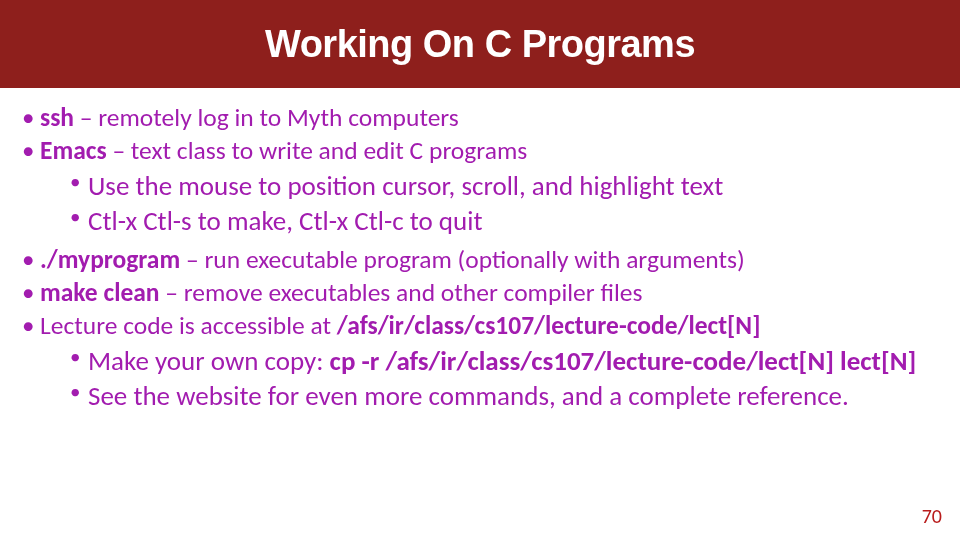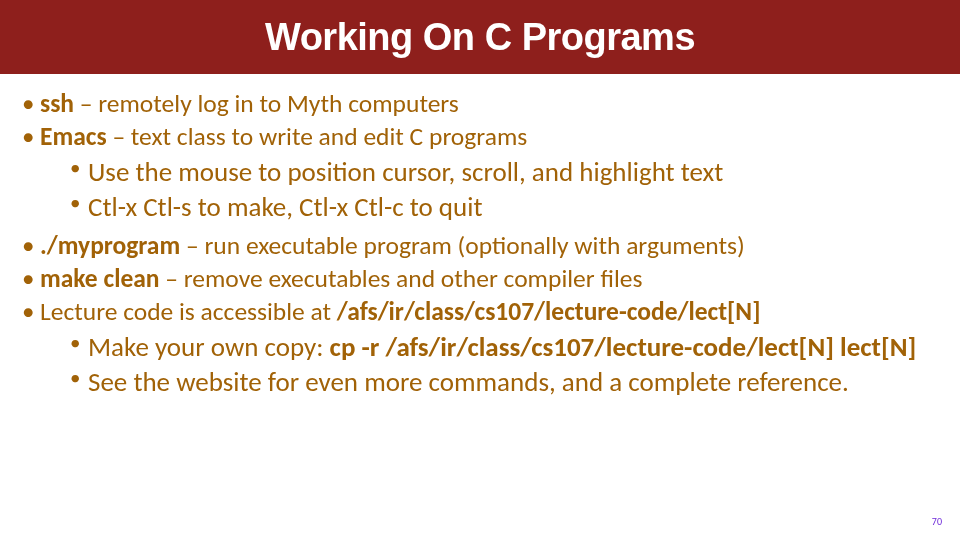--- a/index.html
+++ b/index.html
@@ -1,34 +1,34 @@
 <!DOCTYPE html>
 <html><head>
 <meta charset="utf-8">
 <style>
   * { margin: 0; padding: 0; box-sizing: border-box; }
   html, body { width: 960px; height: 540px; font-family: Calibri, "Segoe UI", Arial, sans-serif; background: #fff; position: relative; }
   .header {
     background: #8e1f1c;
-    height: 74px;
+    height: 88px;
     width: 100%;
     display: flex;
     align-items: center;
     justify-content: center;
   }
   .title {
     font-family: "Verdana", "Segoe UI", Arial, sans-serif;
     font-weight: 700;
     font-size: 38px;
     color: #fff;
     letter-spacing: -0.5px;
   }
   .content {
     padding: 14px 8px 0 18px;
-    color: #a16207;
+    color: #a21caf;
   }
   ul.top { list-style: none; }
   ul.top > li {
     font-size: 25.5px;
     line-height: 1.28;
     padding-left: 22px;
     position: relative;
   }
   ul.top > li::before {
     content: "•";
@@ -49,22 +49,22 @@
     position: absolute;
     left: 2px;
     top: 0;
     font-size: 21px;
   }
   b { font-weight: 700; }
   .pagenum {
     position: absolute;
     right: 18px;
     bottom: 12px;
-    font-size: 10px;
-    color: #6d28d9;
+    font-size: 20px;
+    color: #b91c1c;
   }
 </style>
 </head>
 <body>
 
 <div class="header">
   <div class="title">Working On C Programs</div>
 </div>
 
 <div class="content">

